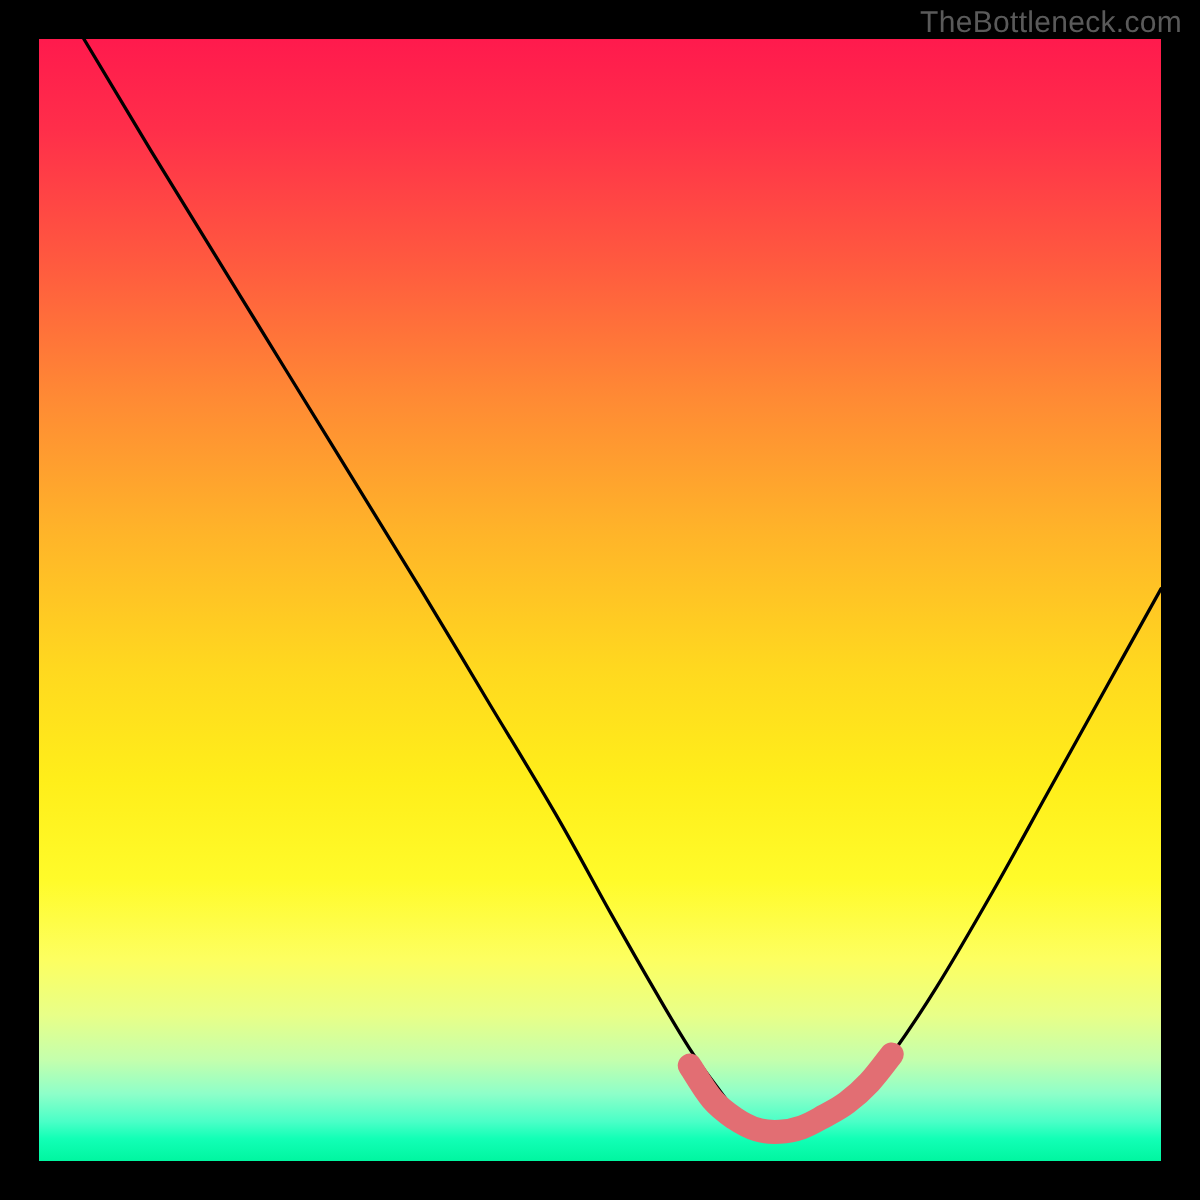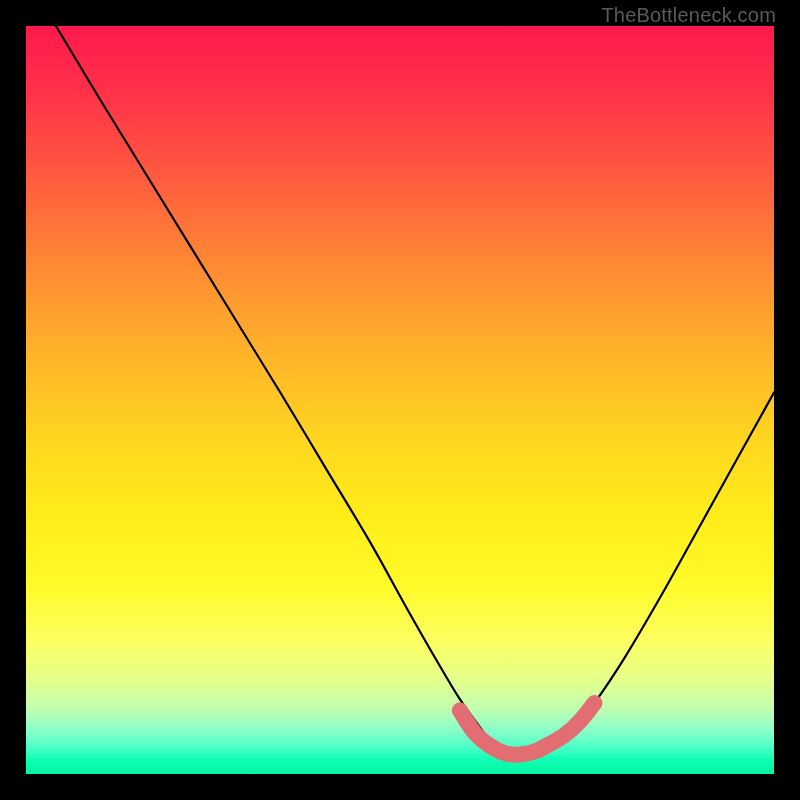--- a/index.html
+++ b/index.html
@@ -47,21 +47,21 @@
       #00f6a0 100%
     );
   }
   svg.curve {
     position: absolute;
     inset: 0;
   }
   .watermark {
     position: absolute;
     top: 4px;
-    right: 24px;
+    right: 12px;
     color: #5a5a5a;
     font-size: 20px;
     letter-spacing: 0.2px;
     user-select: none;
   }
 </style>
 </head>
 <body>
 
 <div class="stage">

